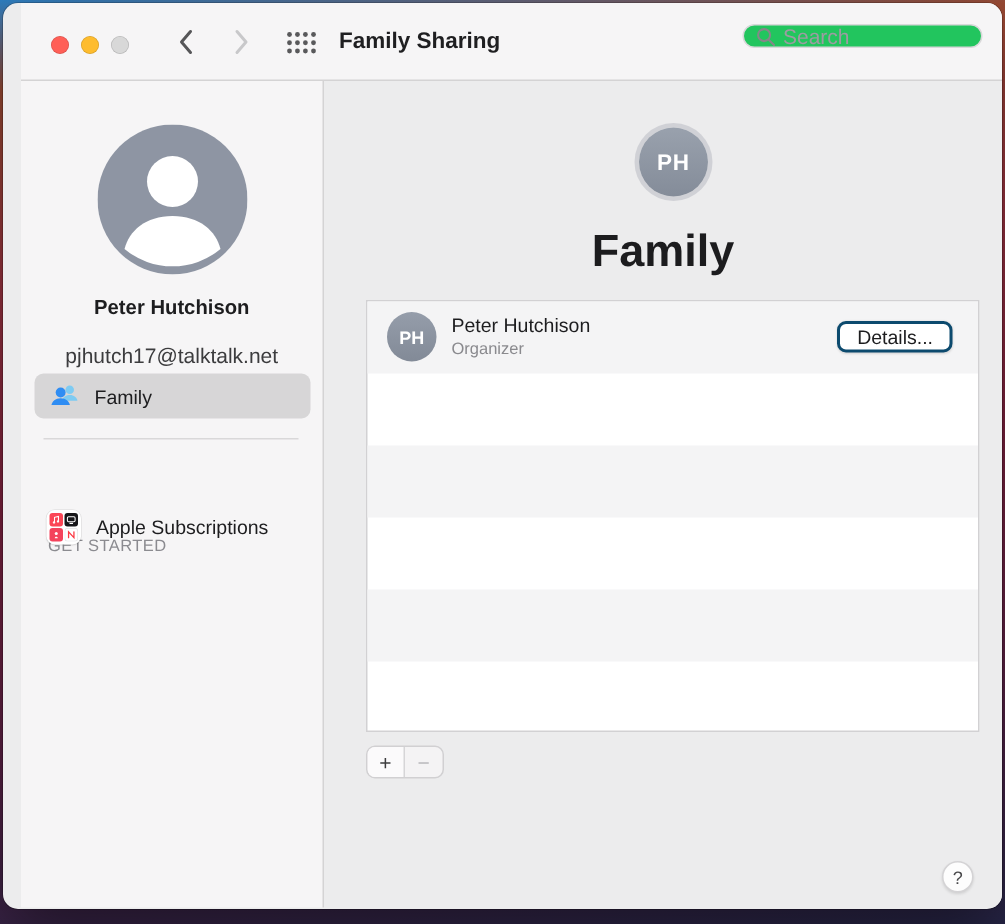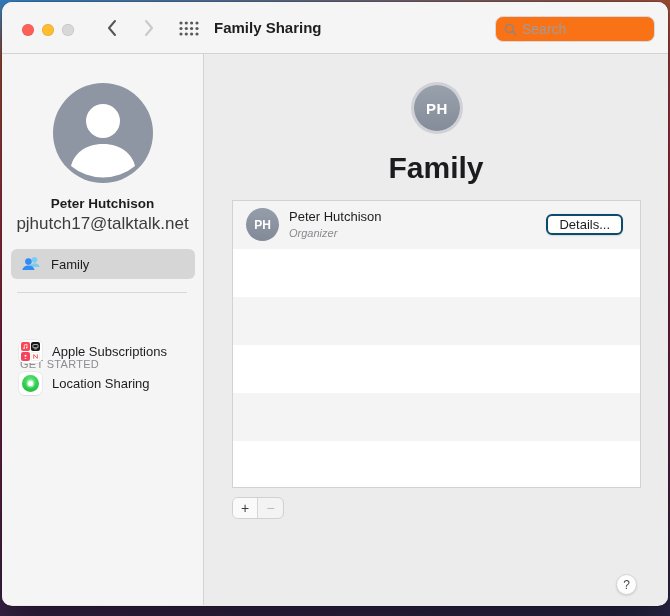--- a/index.html
+++ b/index.html
@@ -7,49 +7,50 @@
 
   .desktop {
     position:relative; width:670px; height:616px;
     background:linear-gradient(175deg,#2e7fc2 0%,#9a4a33 9%,#9a3340 28%,#7a203e 52%,#5c2044 74%,#272648 100%);
   }
 
   .window {
     position:absolute; left:2px; top:2px; width:666px; height:604px;
     border-radius:10px; overflow:hidden; background:#ececed;
     box-shadow:0 0 0 0.5px rgba(0,0,0,.25), 0 18px 45px rgba(0,0,0,.45);
+    padding-left:12px;
   }
 
   
   .titlebar { position:relative; height:52px; background:#f6f5f6; border-bottom:1px solid #d4d3d4; }
   .traffic { position:absolute; left:20px; top:22px; display:flex; gap:8px; }
   .tl { width:12px; height:12px; border-radius:50%; box-shadow:inset 0 0 0 0.5px rgba(0,0,0,.15); }
   .tl.close { background:#ff5f57; }
   .tl.min   { background:#febc2e; }
   .tl.zoom  { background:#d8d8d8; }
   .nav-btn { position:absolute; top:17px; width:20px; height:20px; background:none; border:none; cursor:pointer; }
   .nav-btn.back { left:100px; }
   .nav-btn.fwd  { left:137px; }
   .grid-btn { position:absolute; left:176px; top:19px; width:21px; height:16px; background:none; border:none; cursor:pointer; }
   .tb-title { position:absolute; left:212px; top:0; line-height:52px; font-size:15px; font-weight:700; color:#1f1f21; }
-  .search { position:absolute; right:13px; top:14px; width:160px; height:26px; background:#f97316;
+  .search { position:absolute; right:13px; top:14px; width:160px; height:16px; background:#22c55e;
             border:1px solid #d9d8da; border-radius:8px; display:flex; align-items:center; padding:0 8px; gap:5px; }
   .search input { flex:1; min-width:0; border:none; outline:none; background:transparent; font-size:14px; color:#333; font-family:inherit; }
   .search input::placeholder { color:#9c9ca1; }
 
   
   .body-row { display:flex; height:551px; }
   .sidebar { position:relative; width:202px; background:#f6f5f6; border-right:1px solid #d4d3d4; flex:none; }
   .content { position:relative; flex:1; background:#ececed; }
 
   
   .profile { position:absolute; top:29px; left:0; width:100%; text-align:center; }
   .big-avatar { width:100px; height:100px; display:inline-block; }
   .profile-name { margin-top:9px; font-size:13.5px; font-weight:700; color:#1d1d1f; }
-  .profile-email { margin-top:3px; font-size:17px; color:#3c3c3e; }
+  .profile-email { margin-top:17px; font-size:14px; color:#3c3c3e; }
 
   .family-item { position:absolute; top:195px; left:9px; width:184px; height:30px; background:#d7d6d7;
                  border-radius:6px; display:flex; align-items:center; padding-left:9px; gap:9px; cursor:default; }
   .family-item .label { font-size:13px; color:#1d1d1f; }
 
   .side-divider { position:absolute; top:238px; left:15px; width:170px; height:1px; background:#d9d8d9; }
   .section-label { position:absolute; top:261px; left:18px; font-size:11px; font-weight:500; color:#8b8b90; letter-spacing:.3px;margin-top:43px; }
 
   .gs-list { position:absolute; top:281px; left:14px; right:6px; }
   .gs-item { display:flex; align-items:center; height:32px; gap:10px; padding-left:3px; cursor:default; }
@@ -78,21 +79,21 @@
                 font-size:30px; font-weight:700; color:#1c1c1e; }
 
   .member-list { position:absolute; top:146px; left:28px; width:409px; height:288px;
                  background:#fff; border:1px solid #d2d1d3; }
   .mrow { height:48px; position:relative; }
   .mrow.shade { background:#f4f4f5; }
   .m-avatar { position:absolute; left:13px; top:7px; width:33px; height:33px; border-radius:50%;
               background:linear-gradient(#959daa,#828a97); color:#fff; font-size:12px; font-weight:700;
               display:flex; align-items:center; justify-content:center; }
   .m-name { position:absolute; left:56px; top:8px; font-size:13px; color:#1d1d1f; }
-  .m-role { position:absolute; left:56px; top:26px; font-size:11px; color:#8a8a8e;font-style:italic; }
+  .m-role { position:absolute; left:56px; top:26px; font-size:11px; color:#8a8a8e; }
   .details-btn { position:absolute; right:17px; top:13px; height:21px; padding:0 11px; font-size:13px; color:#1d1d1f;
                  background:#fff; border:2px solid #0c4a6e; border-radius:6px; font-family:inherit;
                  box-shadow:0 0.5px 1.5px rgba(0,0,0,.12); cursor:pointer; }
 
   .add-remove { position:absolute; top:443px; left:28px; display:flex; border:1px solid #d1d0d2;
                 border-radius:6px; overflow:hidden; background:#f4f3f4; height:22px; }
   .seg { width:25px; border:none; background:transparent; font-size:14px; line-height:20px; cursor:pointer; font-family:inherit; }
   .seg.add { color:#3c3c3e; border-right:1px solid #d6d5d7; background:#fbfafb; }
   .seg.remove { color:#b9b9bc; }
 
@@ -208,28 +209,20 @@
                 <span class="mini news">
                     <svg width="7" height="7" viewBox="0 0 9 9" fill="none" stroke="#fb3a44" stroke-width="1.1" stroke-linecap="round">
                       <path d="M2.2 7V2l4.6 5V2"></path>
                     </svg>
                   </span>
               </span>
             </span>
             <span class="label">Apple Subscriptions</span>
           </div>
 
-          <div class="gs-item">
-            <span class="tile white">
-              <span class="findmy-circle">
-                  <span class="findmy-dot"></span>
-                </span>
-            </span>
-            <span class="label">Location Sharing</span>
-          </div>
 
 
 
         </div>
       </aside>
 
       <section class="content">
         <div class="ph-avatar">PH</div>
         <div class="page-title">Family</div>
 

